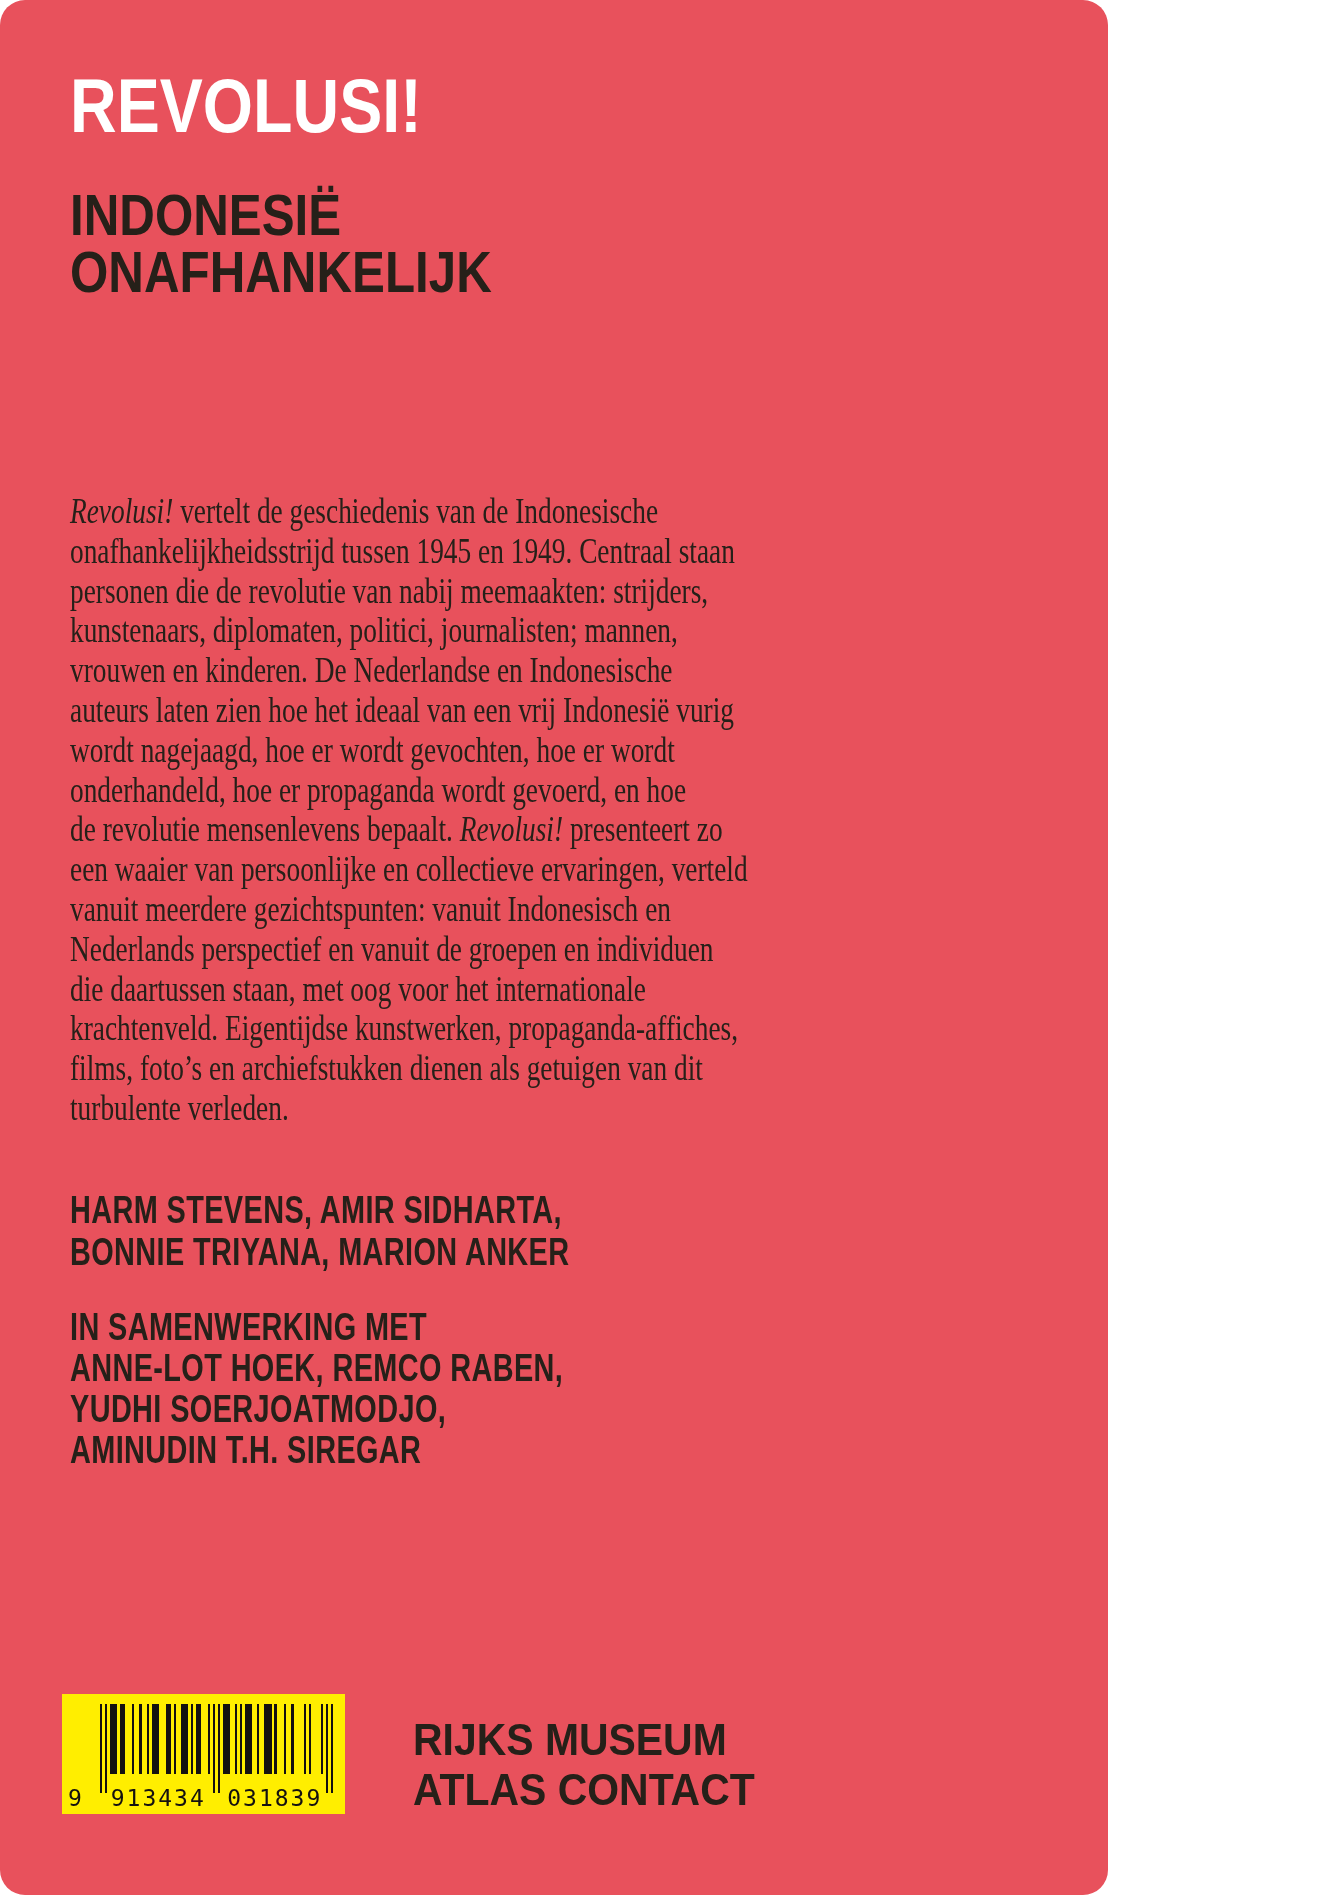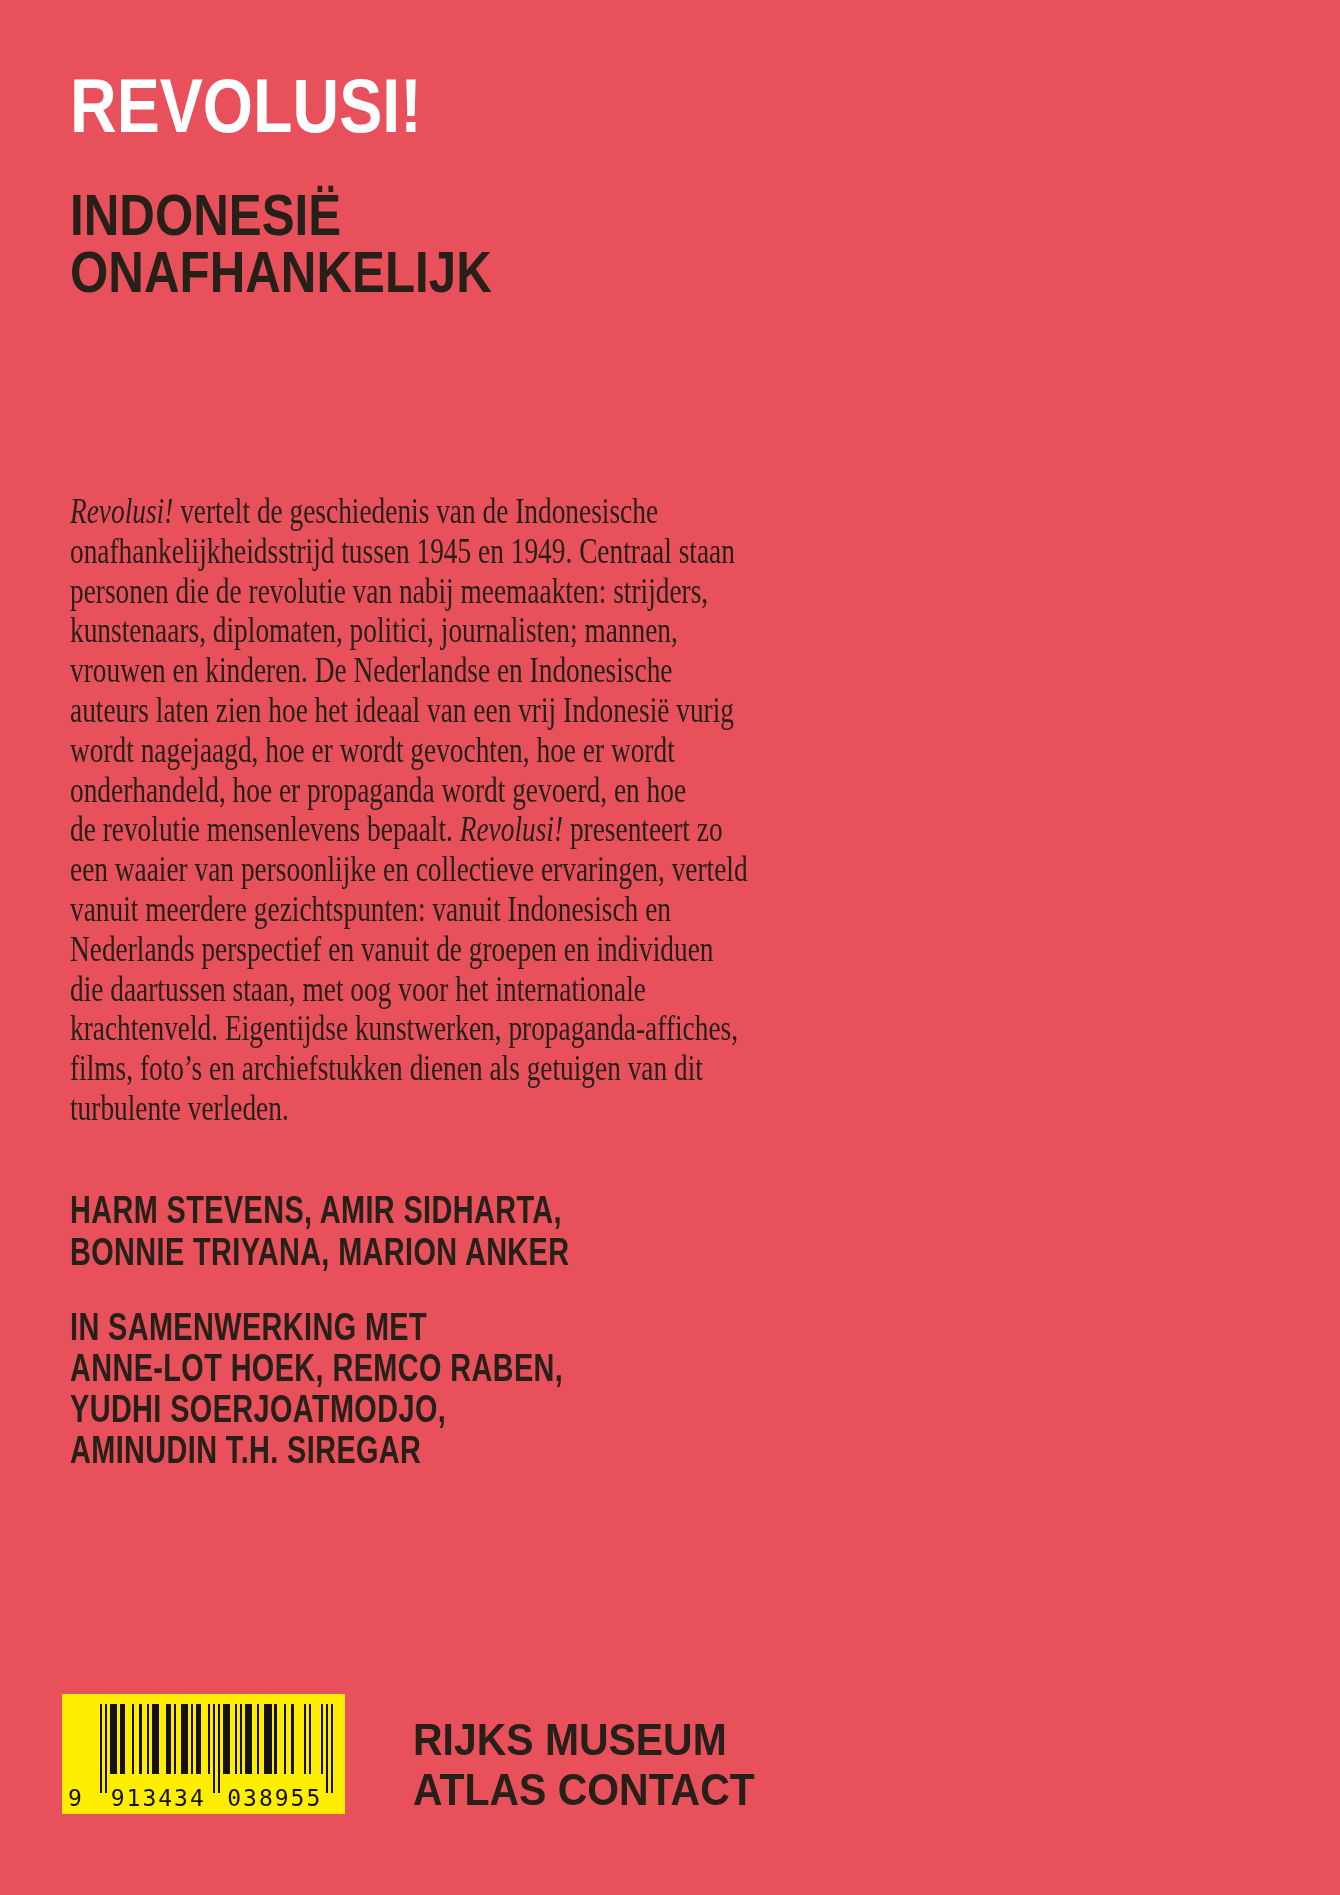--- a/index.html
+++ b/index.html
@@ -1,19 +1,20 @@
 <!DOCTYPE html>
 <html style="--background: #E8515C; --title: #FFFFFF; --text_dark: #262019; --barcode_bg: #FFEE00; --bar: #141110;"><head>
 <meta charset="utf-8">
 <style>
   html, body { margin:0; padding:0; background:#ffffff; }
   .cover {
-    position:relative; width:1340px; height:1895px; overflow:hidden;
+    position:relative; width:1108px; height:1895px; overflow:hidden;
     background: var(--background, #E8515C);
     font-family:"Liberation Sans", sans-serif;
+    border-radius:25px;
   }
   .cond { transform-origin:0 0; white-space:nowrap; }
 
   .title {
     position:absolute; left:70px; top:68px; margin:0;
     color:var(--title, #ffffff); font-weight:700;
     font-size:76px; line-height:76px; letter-spacing:0;
     transform:scaleX(0.85);
   }
   .subtitle {
@@ -180,19 +181,19 @@
         <div class="bc-mod"></div>
         <div class="bc-mod on"></div>
         <div class="bc-mod"></div>
         <div class="bc-mod on tall"></div>
         <div class="bc-mod tall"></div>
         <div class="bc-mod on tall"></div>
       </div>
     <div class="bc-digits">
       <span class="d0">9</span>
       <span class="dg">913434</span>
-      <span class="dg">038955</span>
+      <span class="dg">031839</span>
     </div>
   </div>
 
   <div class="publisher cond">RIJKS MUSEUM<br>ATLAS CONTACT</div>
 
 </div>
 
 </body></html>

